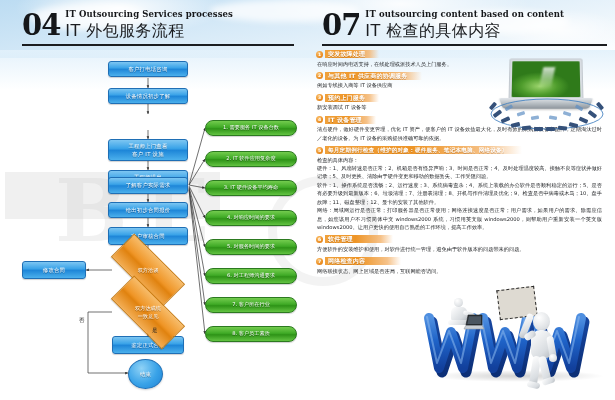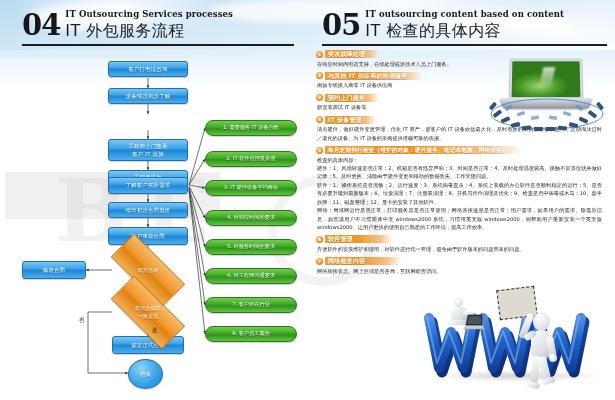--- a/index.html
+++ b/index.html
@@ -186,21 +186,21 @@
       <div class="txts">
         <div class="en">IT Outsourcing Services processes</div>
         <div class="cn">IT 外包服务流程</div>
       </div>
     </div>
     <div class="rule"></div>
   </div>
 
   <div class="hdr" id="hdr05">
     <div class="ten">
-      <div class="num">05</div>
+      <div class="num">07</div>
       <div class="txts">
         <div class="en">IT outsourcing content based on content</div>
         <div class="cn">IT 检查的具体内容</div>
       </div>
     </div>
     <div class="rule"></div>
   </div>
 
   <div id="flow">
 

